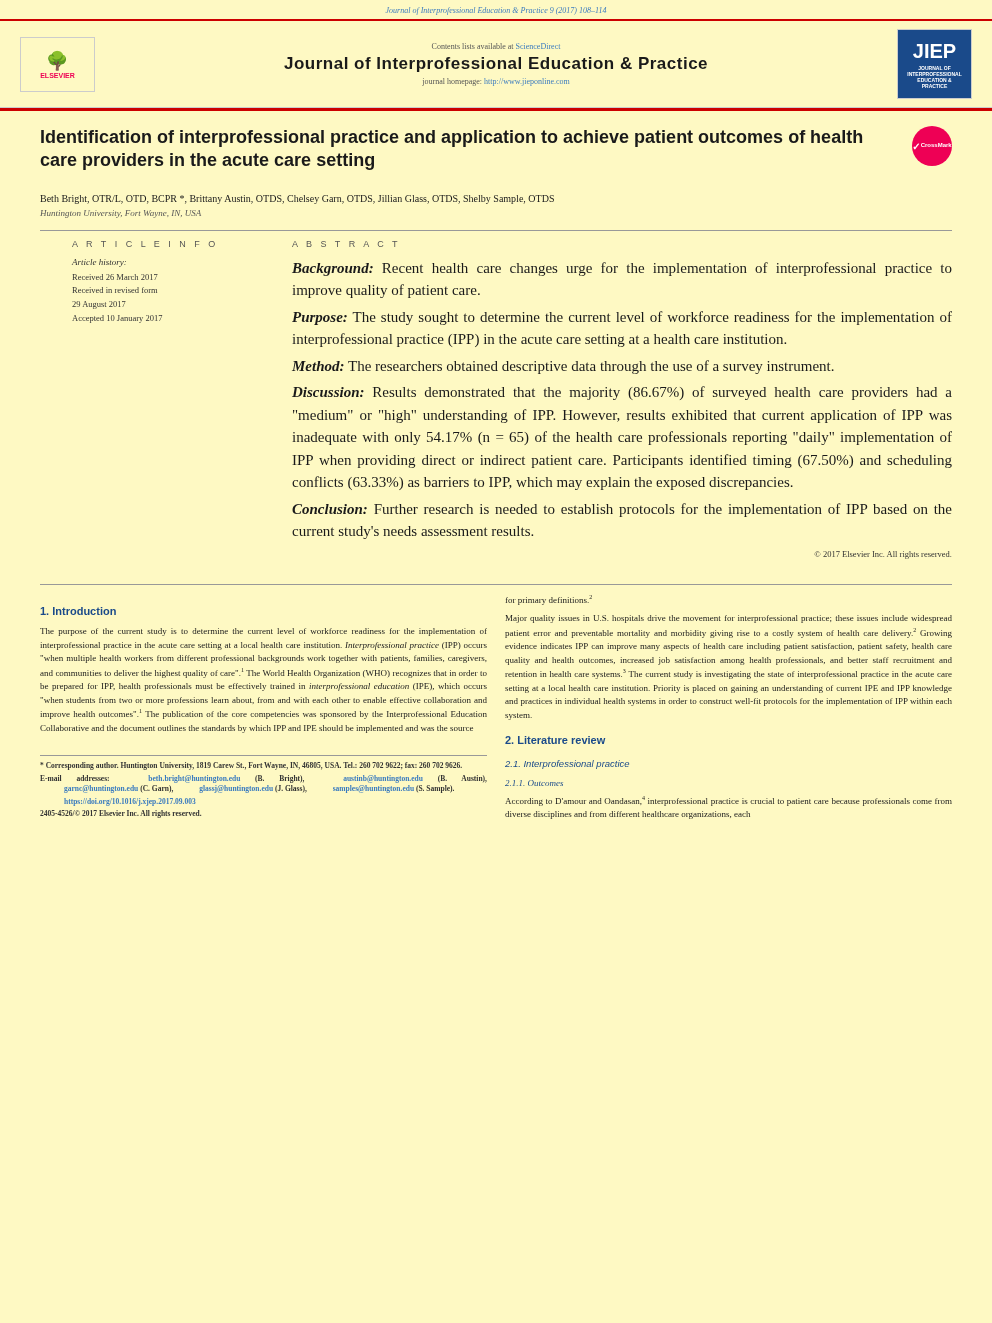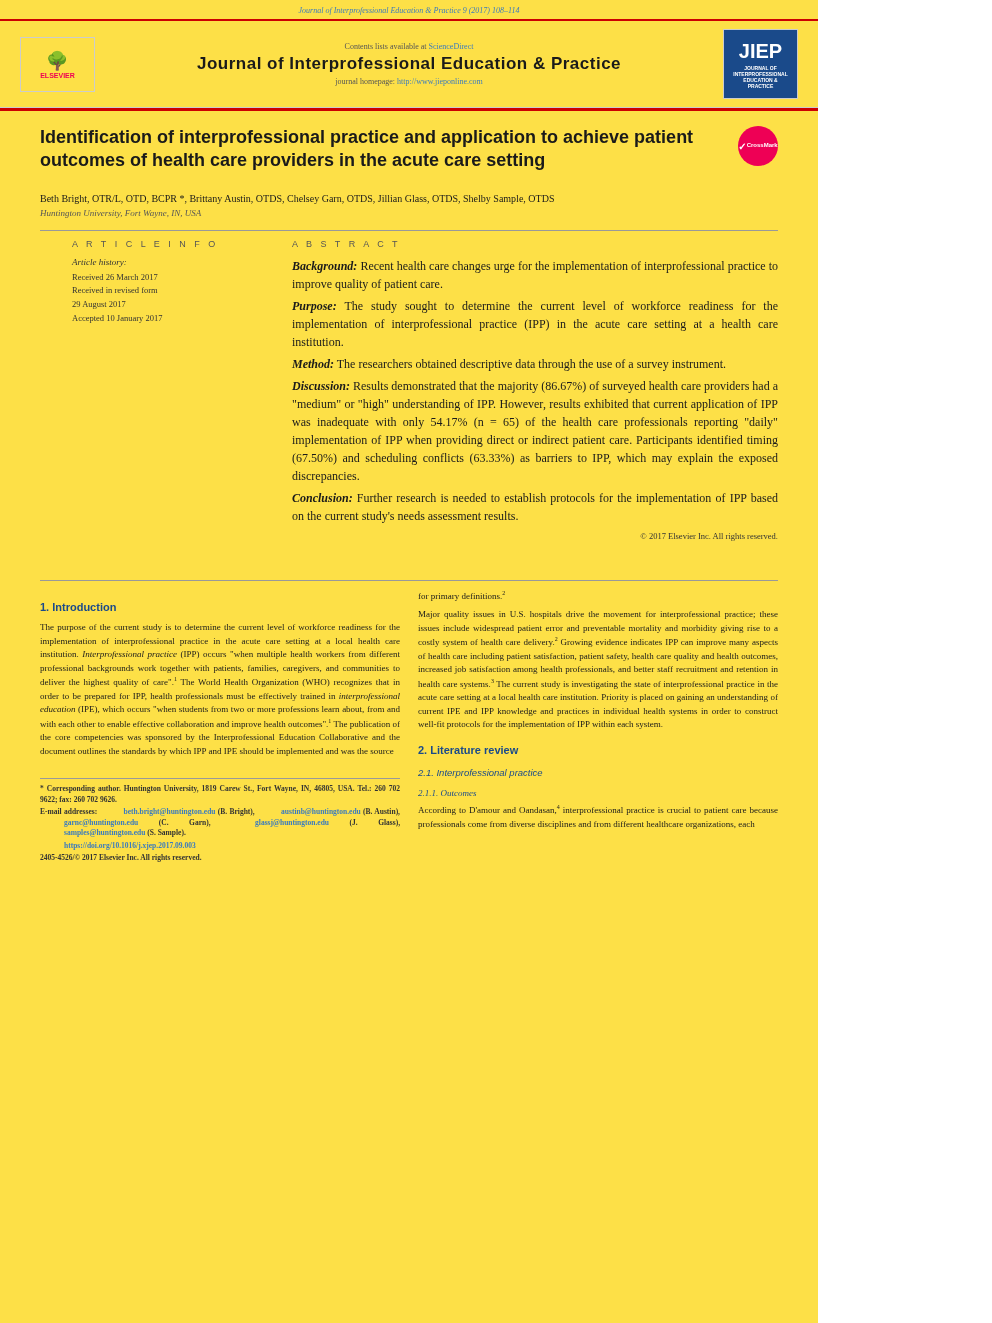--- a/index.html
+++ b/index.html
@@ -6,23 +6,23 @@
     body {
       background: #fff;
       font-family: 'Times New Roman', Times, serif;
       font-size: 9.5px;
       color: #000;
       width: 992px;
       min-height: 1323px;
     }
 
     .page-wrapper {
-      width: 818px;
+      width: 992px;
       min-height: 1323px;
-      background: #fde047;
+      background: #fef9c3;
       position: relative;
     }
 
     
     .top-ref {
       text-align: center;
       font-size: 8px;
       color: #3a7bbf;
       padding: 6px 0 4px 0;
       font-style: italic;
@@ -225,41 +225,41 @@
       margin-bottom: 4px;
     }
 
     .article-info-dates {
       font-size: 8.5px;
       color: #333;
       line-height: 1.6;
     }
 
     .abstract-text {
-      font-size: 12px;
+      font-size: 15px;
       line-height: 1.5;
       color: #1a1a1a;
       text-align: justify;
     }
 
     .abstract-text p {
       margin-bottom: 4px;
     }
 
     .abstract-label {
       font-style: italic;
       font-weight: bold;
     }
 
     .copyright-line {
       text-align: right;
       font-size: 8.5px;
       color: #333;
       margin-top: 6px;
-      margin-bottom: 24px;
+      margin-bottom: 10px;
     }
 
     
     .article-body {
       display: flex;
       gap: 18px;
     }
 
     .body-col {
       flex: 1;

